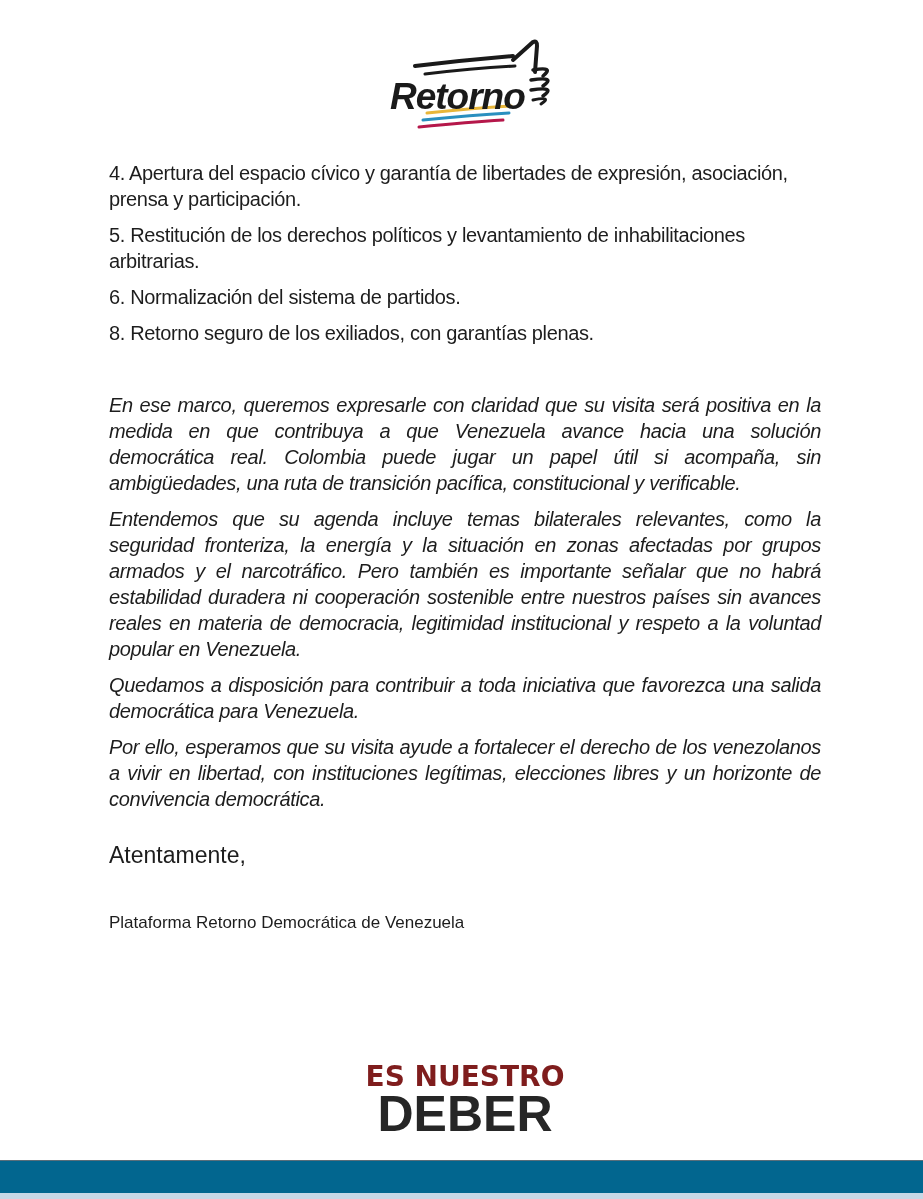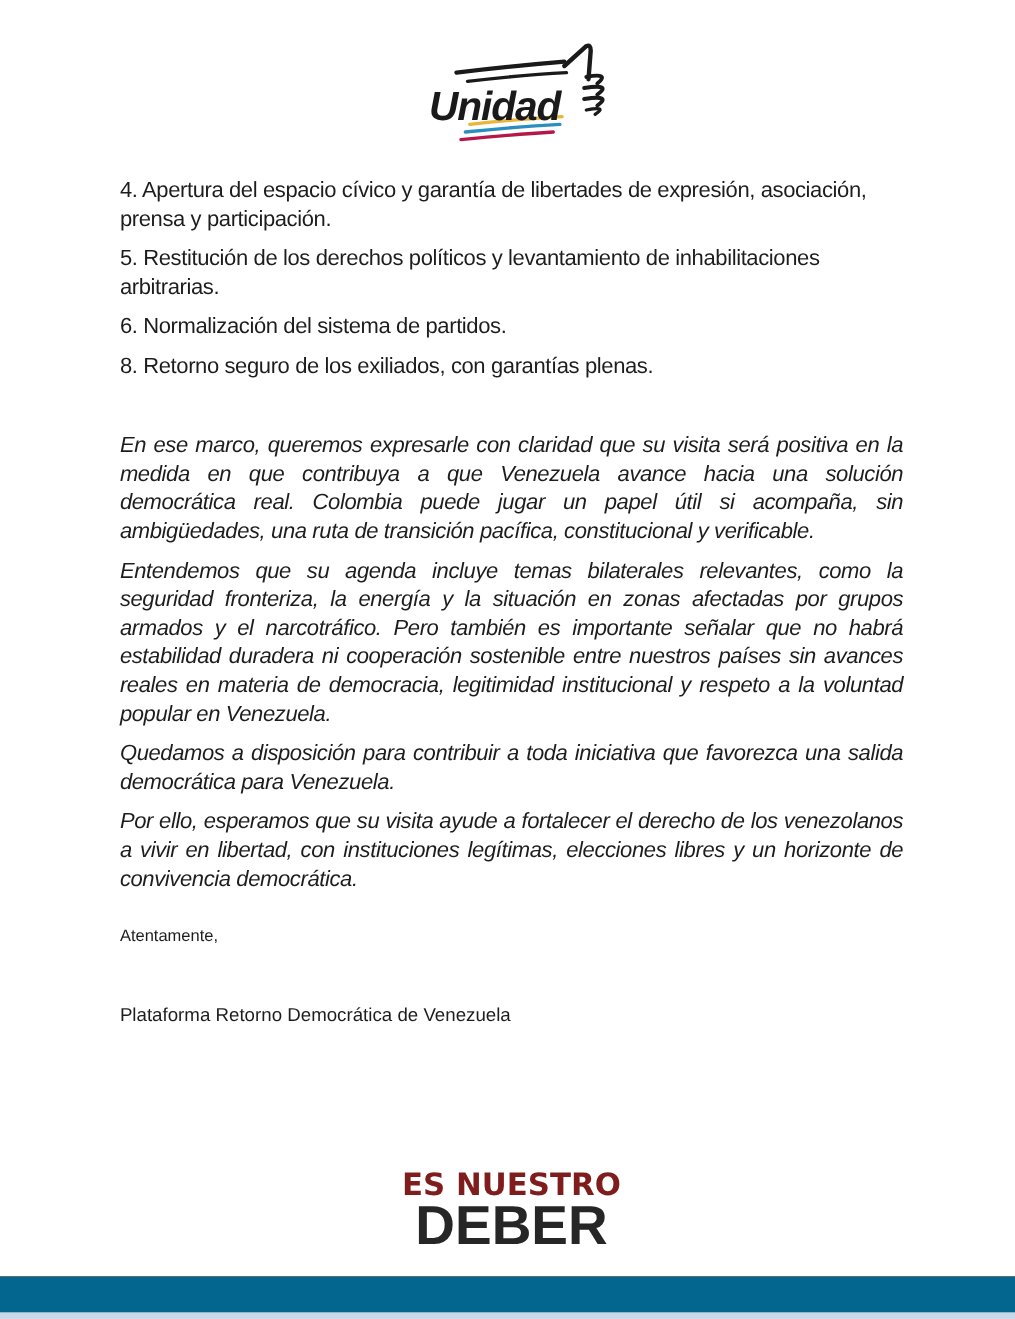--- a/index.html
+++ b/index.html
@@ -4,21 +4,21 @@
   <style>
     html, body { margin:0; padding:0; background:#ffffff; }
     body { width:923px; height:1199px; position:relative; overflow:hidden; font-family:"Liberation Sans", sans-serif; color:#1d1d1d; }
     .logo-unidad { position:absolute; left:385px; top:36px; width:180px; height:100px; }
     .logo-text { position:absolute; left:5px; top:40px; font-family:"Liberation Sans", sans-serif; font-weight:bold; font-style:italic; font-size:37px; color:#1a1a1a; letter-spacing:-1px; }
     .logo-svg { position:absolute; left:0; top:0; }
     .content { position:absolute; left:109px; top:160px; width:712px; font-size:20px; line-height:26px; }
     .item { margin:0 0 10px 0; font-stretch:condensed; letter-spacing:-0.35px; }
     .para { margin:0 0 10px 0; text-align:justify; letter-spacing:-0.35px;font-style:italic; }
     .gap { height:36px; }
-    .closing { position:absolute; left:109px; top:842px; font-size:15px; letter-spacing:0; }
+    .closing { position:absolute; left:109px; top:842px; font-size:23px; letter-spacing:0; }
     .signature { position:absolute; left:109px; top:913px; font-size:17px; }
     .deber-logo { position:absolute; left:365px; top:1063px; width:200px; text-align:center; }
     .deber-top { font-family:"DejaVu Sans", sans-serif; font-weight:bold; color:#7f1d1d; font-size:28px; line-height:28px; letter-spacing:0px; }
     .deber-bottom { font-family:Liberation Sans, sans-serif; font-weight:bold; color:#262626; font-size:50px; line-height:50px; letter-spacing:0px; margin-top:-2px; }
     .footer-bar { position:absolute; left:0; top:1160px; width:923px; height:33px; background:#02668f; border-top:1px solid #5a6e7a; }
     .footer-shadow { position:absolute; left:0; top:1193px; width:923px; height:6px; background:#c7d8e6; }
   </style>
 </head>
 <body>
 
@@ -30,21 +30,21 @@
     <path d="M128 24 L148 6 Q152 4 152 10 L150 36" stroke="#1a1a1a" stroke-width="4" fill="none" stroke-linecap="round"></path>
     <path d="M148 34 Q170 30 158 40" stroke="#1a1a1a" stroke-width="3.5" fill="none" stroke-linecap="round"></path>
     <path d="M146 44 Q172 40 158 50" stroke="#1a1a1a" stroke-width="3.5" fill="none" stroke-linecap="round"></path>
     <path d="M146 54 Q172 50 158 60" stroke="#1a1a1a" stroke-width="3.5" fill="none" stroke-linecap="round"></path>
     <path d="M148 64 Q168 60 156 68" stroke="#1a1a1a" stroke-width="3" fill="none" stroke-linecap="round"></path>
 
     <path d="M42 77 Q90 72 126 70" stroke="#e8b63a" stroke-width="3" fill="none" stroke-linecap="round"></path>
     <path d="M38 84 Q88 79 124 77" stroke="#2a8fbf" stroke-width="3" fill="none" stroke-linecap="round"></path>
     <path d="M34 91 Q84 86 118 84" stroke="#b5174a" stroke-width="3" fill="none" stroke-linecap="round"></path>
   </svg>
-  <div class="logo-text">Unidad</div>
+  <div class="logo-text">Retorno</div>
 </div>
 
 <div class="content">
   <p class="item">4. Apertura del espacio cívico y garantía de libertades de expresión, asociación, prensa y participación.</p>
   <p class="item">5. Restitución de los derechos políticos y levantamiento de inhabilitaciones arbitrarias.</p>
   <p class="item">6. Normalización del sistema de partidos.</p>
   <p class="item">8. Retorno seguro de los exiliados, con garantías plenas.</p>
   <div class="gap"></div>
   <p class="para">En ese marco, queremos expresarle con claridad que su visita será positiva en la medida en que contribuya a que Venezuela avance hacia una solución democrática real. Colombia puede jugar un papel útil si acompaña, sin ambigüedades, una ruta de transición pacífica, constitucional y verificable.</p>
   <p class="para">Entendemos que su agenda incluye temas bilaterales relevantes, como la seguridad fronteriza, la energía y la situación en zonas afectadas por grupos armados y el narcotráfico. Pero también es importante señalar que no habrá estabilidad duradera ni cooperación sostenible entre nuestros países sin avances reales en materia de democracia, legitimidad institucional y respeto a la voluntad popular en Venezuela.</p>

